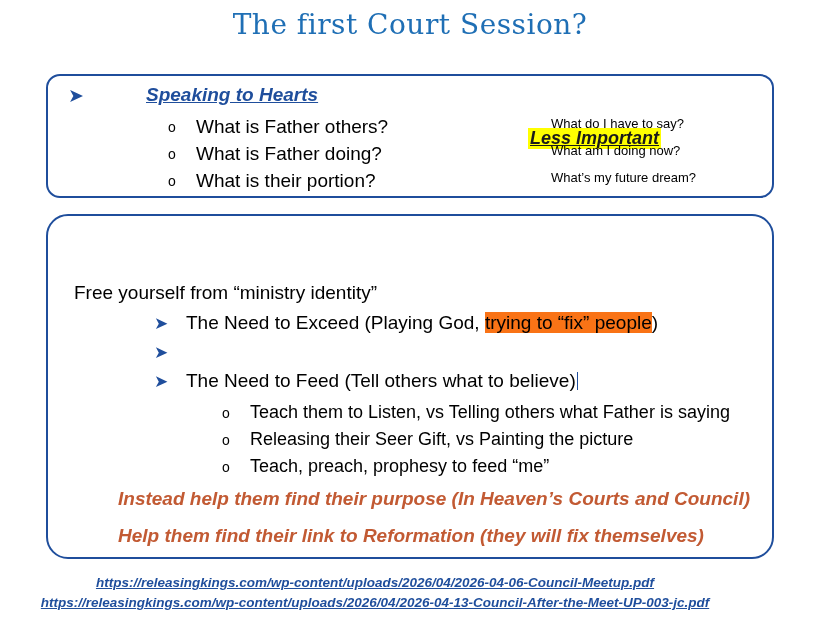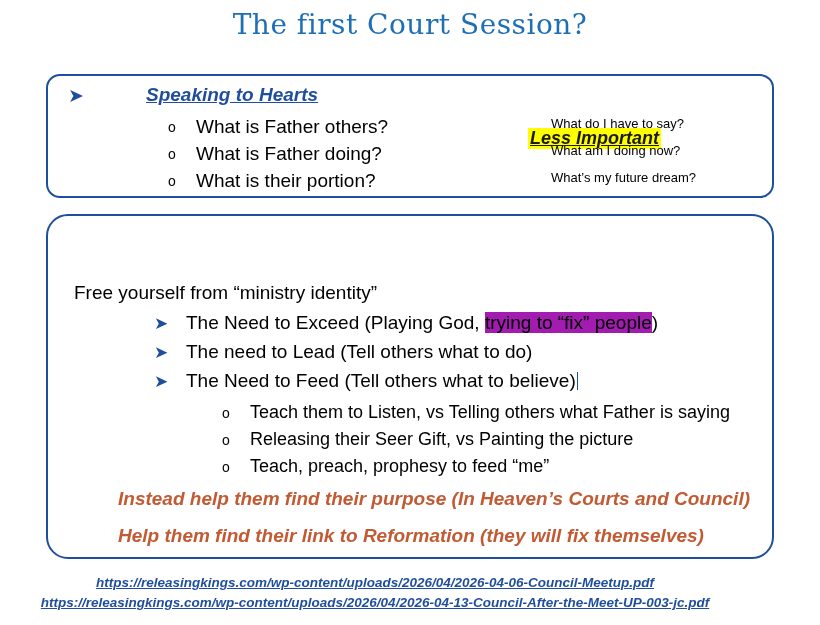--- a/index.html
+++ b/index.html
@@ -181,21 +181,21 @@
   }
   .l1-row .txt {
     position: absolute;
     left: 112px;
     top: 0;
     font-size: 19px;
     color: #000;
     white-space: nowrap;
   }
   .hl {
-    background: #a21caf;
+    background: #f97316;
   }
   .caret {
     display: inline-block;
     width: 1px;
     height: 18px;
     background: #1f4e9c;
     vertical-align: -3px;
     margin-left: 1px;
   }
 
@@ -305,21 +305,20 @@
 
     <div class="b2-lead">Free yourself from “ministry identity”</div>
 
     <div class="b2-level1">
       <div class="l1-row">
         <span class="arrow">➤</span>
         <span class="txt"><span>The Need to Exceed (Playing God, </span><span class="hl">trying to “fix” people</span><span>)</span></span>
       </div>
       <div class="l1-row">
         <span class="arrow">➤</span>
-        <span class="txt">The need to Lead (Tell others what to do)</span>
       </div>
       <div class="l1-row">
         <span class="arrow">➤</span>
         <span class="txt"><span>The Need to Feed (Tell others what to believe)</span><span class="caret"></span></span>
       </div>
     </div>
 
     <div class="b2-level2">
       <div class="l2-row">
         <span class="o-bullet">o</span>

